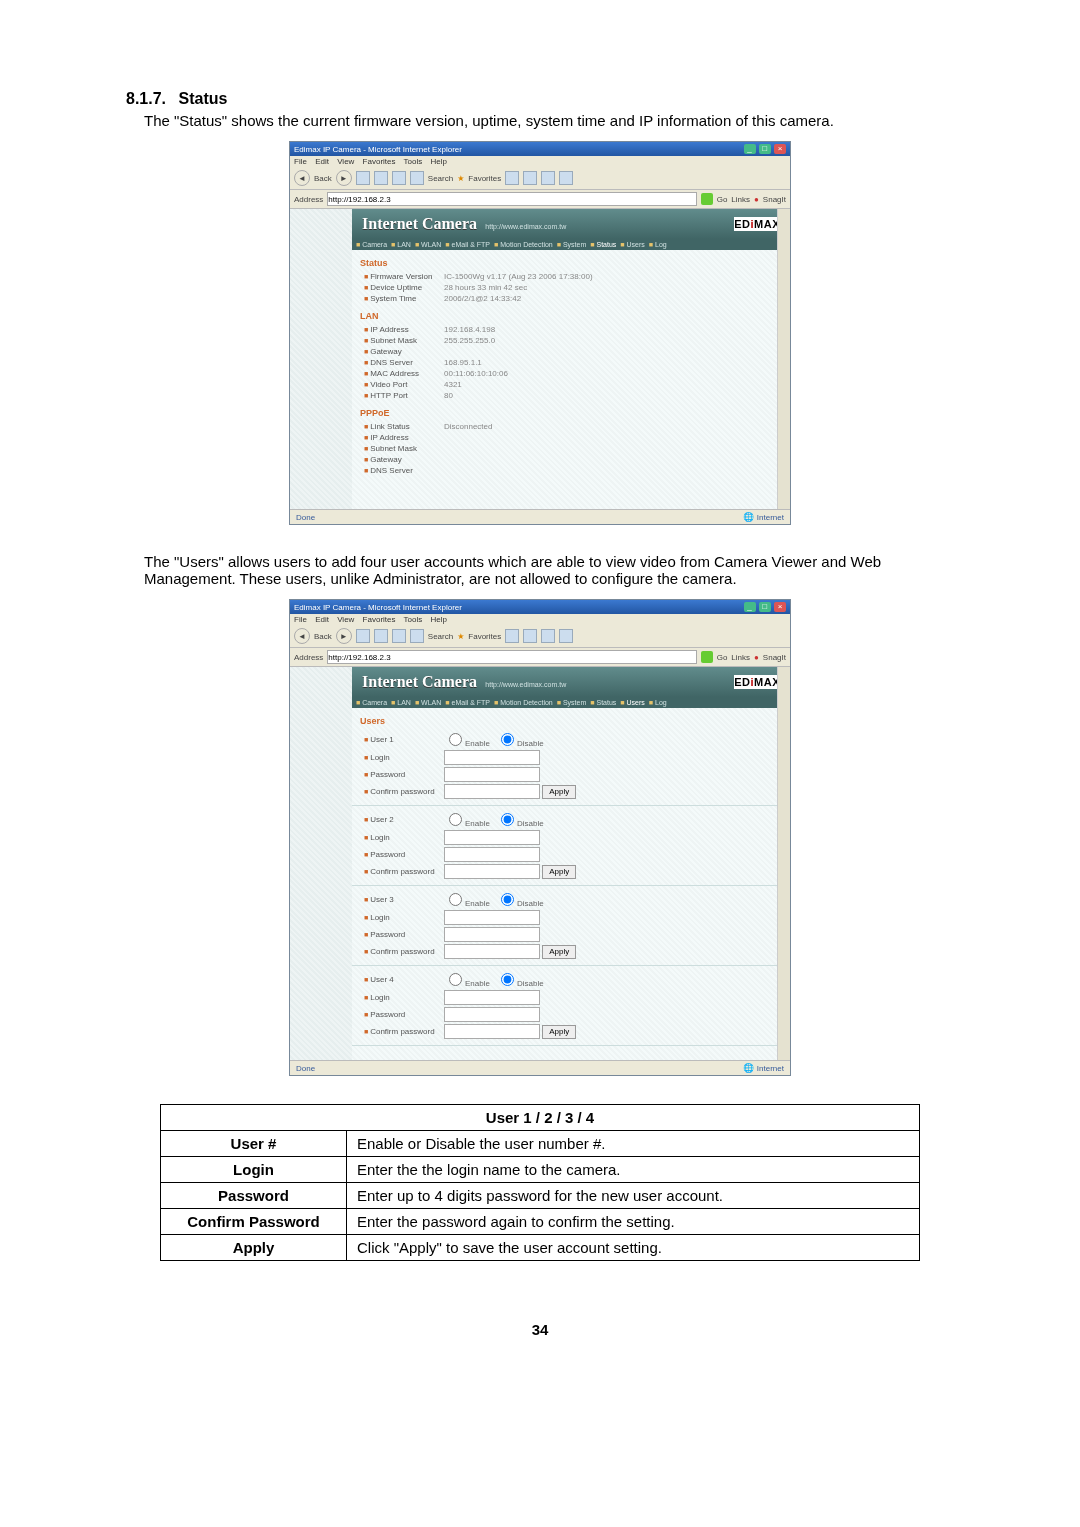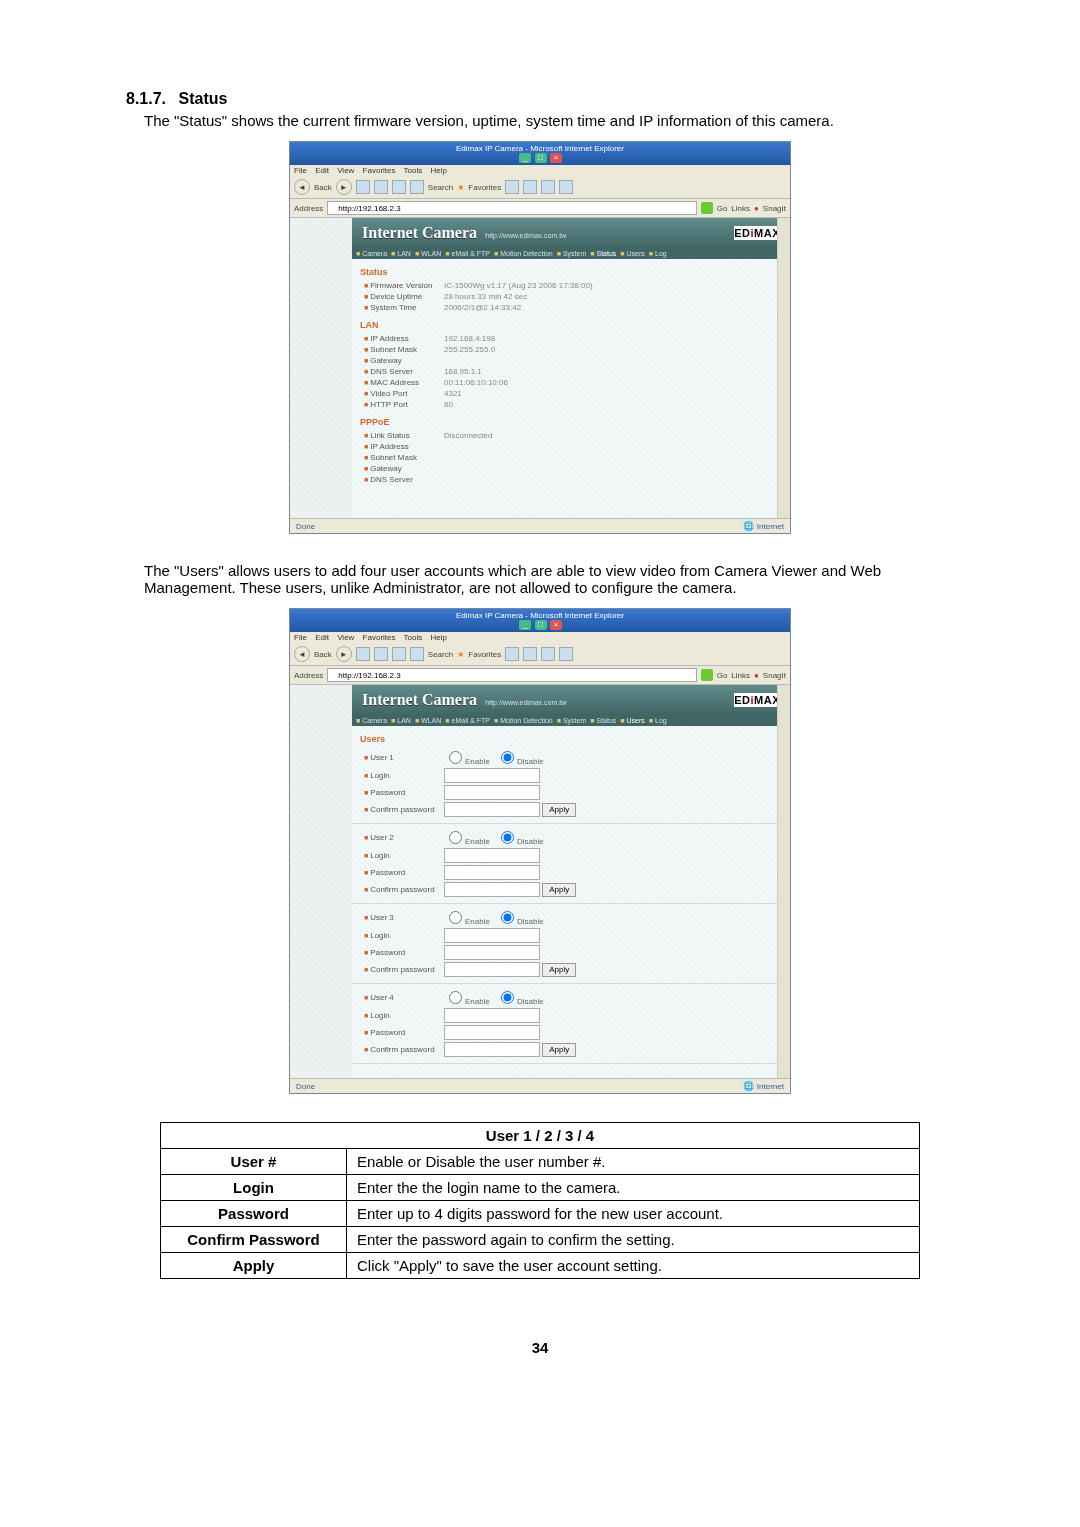--- a/index.html
+++ b/index.html
@@ -26,34 +26,33 @@
     color: #444;
     background: #ece9d8;
   }
   .ss-titlebar {
     background: linear-gradient(#3b79d0, #2256a3);
     color: #fff;
     padding: 2px 4px;
     display: flex;
     align-items: center;
     justify-content: space-between;
-    flex-direction: column;
   }
   .ss-titlebar .winbtns span {
     display: inline-block; width: 12px; height: 10px; margin-left: 1px;
     text-align: center; line-height: 10px; font-size: 8px; border-radius: 2px;
   }
   .wb-min { background:#4b8; } .wb-max{background:#4b8;} .wb-close{background:#d55; color:#fff;}
   .ss-menubar { background:#ece9d8; padding:1px 4px; }
   .ss-menubar span { margin-right: 6px; color:#333; }
   .ss-toolbar { background:#ece9d8; padding:3px 4px; display:flex; align-items:center; gap:4px; border-bottom:1px solid #bbb;}
   .ss-toolbar .circ { width:14px; height:14px; border:1px solid #aaa; border-radius:50%; display:inline-flex;align-items:center;justify-content:center; cursor:pointer;}
   .ss-toolbar .ico { width:12px; height:12px; display:inline-block; background:#cde; border:1px solid #9ab;}
   .ss-addr { background:#ece9d8; padding:2px 4px; display:flex; align-items:center; gap:4px; border-bottom:1px solid #bbb;}
-  .ss-addr input { flex:1; height:12px; font-size:8px; padding:0 10px; border:1px solid #aaa;}
+  .ss-addr input { flex:1; height:12px; font-size:8px; padding:0 0; border:1px solid #aaa;}
   .ss-gobtn { background:#6c3; width:12px;height:12px; border-radius:2px;}
   .ss-content { background:#eef4f4; display:flex; min-height:300px; position:relative; }
   .leftcol { width:62px; background: repeating-linear-gradient(45deg,#eef4f4,#eef4f4 2px,#e6eeee 2px,#e6eeee 4px);}
   .maincol { flex:1; background: repeating-linear-gradient(45deg,#f4fafa,#f4fafa 2px,#eef4f4 2px,#eef4f4 4px); padding:0 0 10px 0; position:relative;}
   .maincol::after{ content:""; position:absolute; right:0; top:0; bottom:0; width:12px; background:#e5e2d0; border-left:1px solid #ccc;}
   .header-band { background: linear-gradient(#618c8c,#406565); color:#fff; padding:6px 10px; display:flex; align-items:center; justify-content:space-between;}
   .hb-title { font-family: 'Times New Roman', serif; font-size:16px; font-weight:bold; text-shadow:0 1px 0 #333; }
   .hb-sub { font-size:7px; color:#cfe0e0; margin-left:6px;}
   .hb-logo { color:#000; background:#fff; padding:1px 0; font-size:11px; font-weight:bold; letter-spacing:.5px;}
   .hb-logo .red{color:#b00;}

